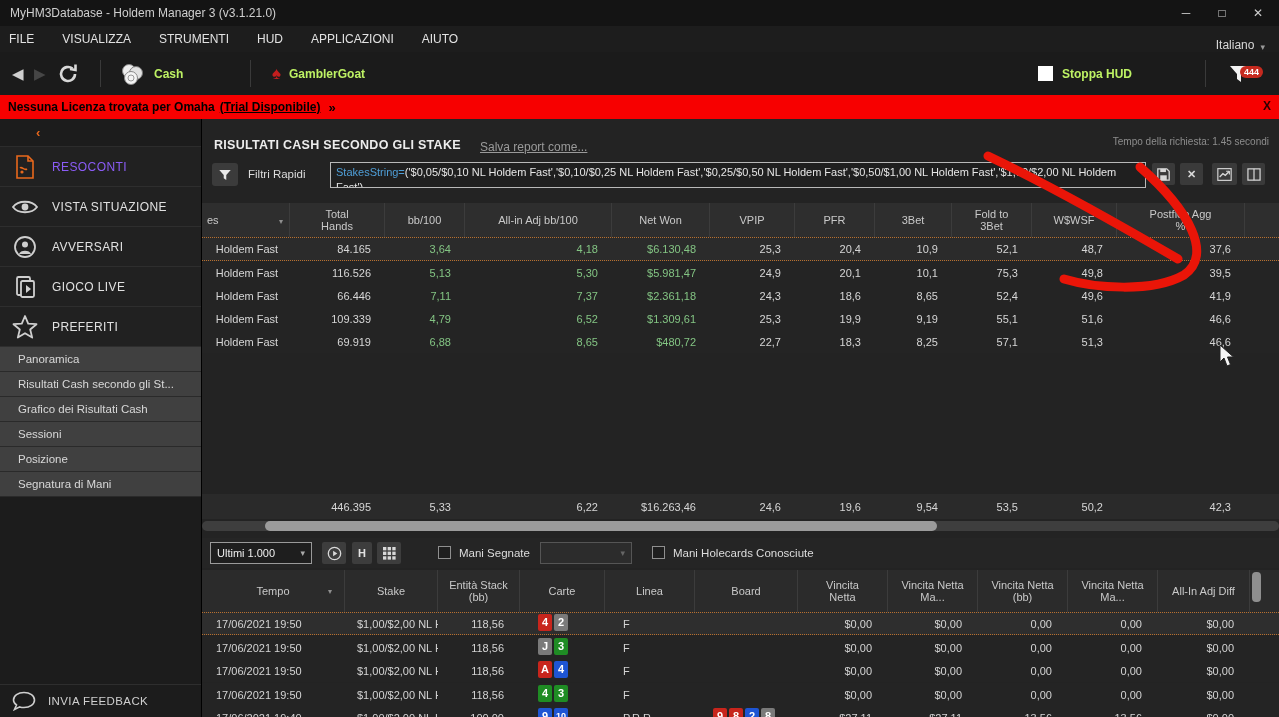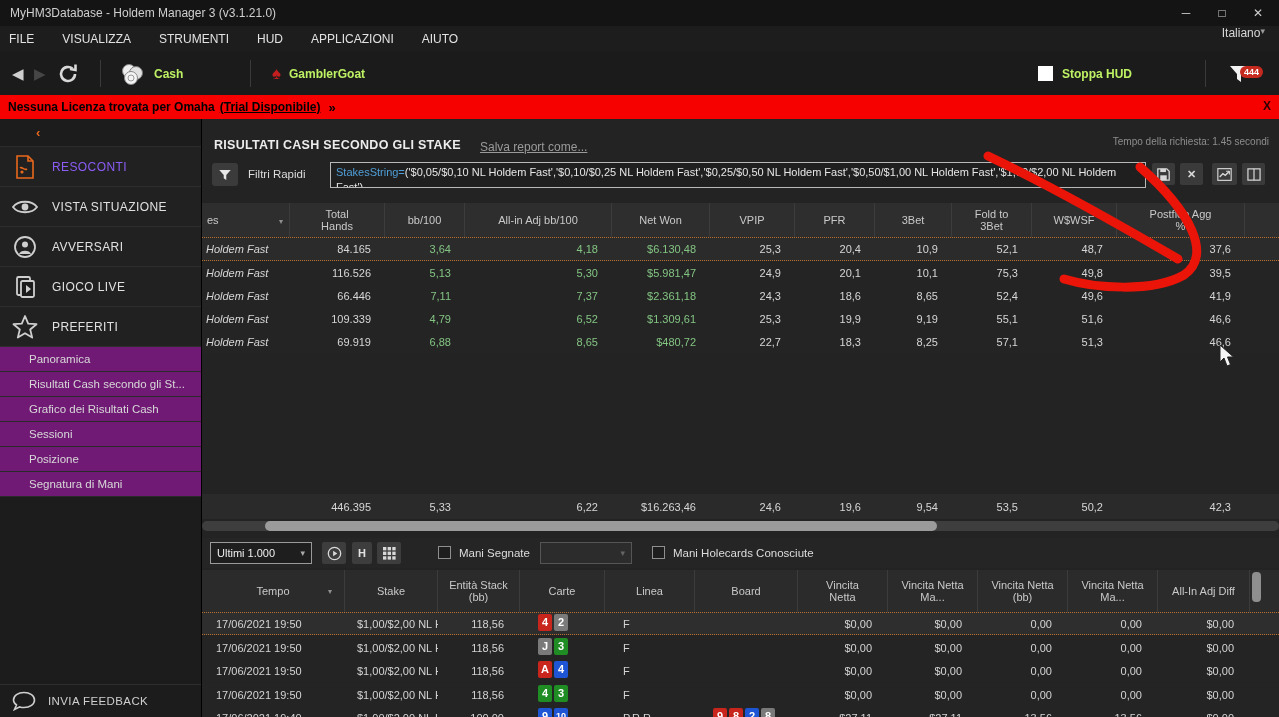--- a/index.html
+++ b/index.html
@@ -10,21 +10,21 @@
   
   .titlebar { position:absolute; left:0; top:0; width:1279px; height:26px; background:#141414; display:flex; align-items:center; }
   .titlebar .title { color:#cfcfcf; font-size:12px; padding-left:10px; }
   .winbtns { position:absolute; right:6px; top:0; height:26px; display:flex; align-items:center; gap:22px; color:#cfcfcf; font-size:12px; padding-right:8px;}
   .winbtn { width:14px; text-align:center; cursor:default; }
 
   
   .menubar { position:absolute; left:0; top:26px; width:1279px; height:26px; background:#1d1d1d; display:flex; align-items:center; color:#e2e2e2; font-size:12px; }
   .menubar .mitem { padding:0 14px; }
   .menubar .mitem:first-child { padding-left:9px; }
-  .lang { position:absolute; right:14px; top:26px; height:26px; display:flex; align-items:flex-start; color:#d8d8d8; font-size:12px; }
+  .lang { position:absolute; right:14px; top:26px; height:26px; display:flex; align-items:flex-end; gap:6px; color:#d8d8d8; font-size:12px; }
   .lang .chev { font-size:9px; color:#9a9a9a; }
 
   
   .toolbar { position:absolute; left:0; top:52px; width:1279px; height:43px; background:#1b1b1b; }
   .tool { position:absolute; top:0; height:43px; display:flex; align-items:center; }
   .navarrow { font-size:15px; }
   .sep { position:absolute; top:8px; width:1px; height:27px; background:#3a3a3a; }
   .orange { color:#bef264; font-weight:bold; font-size:12px; }
   .filterbadge { position:absolute; left:12px; top:14px; background:#c62a1f; color:#fff; font-size:9px; font-weight:bold; border-radius:8px; padding:1px 4px; }
 
@@ -34,21 +34,21 @@
   .banner .chevs { margin-left:8px; font-size:13px; }
   .banner .bx { position:absolute; right:8px; top:4px; color:#2b0000; font-weight:bold; font-size:12px; }
 
   
   .sidebar { position:absolute; left:0; top:119px; width:202px; height:598px; background:#1c1c1c; border-right:1px solid #000; }
   .collapse { height:28px; display:flex; align-items:center; padding-left:36px; color:#e8681c; font-weight:bold; font-size:13px; border-bottom:1px solid #2c2c2c; }
   .navitem { height:40px; display:flex; align-items:center; gap:14px; padding-left:12px; border-bottom:1px solid #2e2e2e; background:#212121; font-size:12px; letter-spacing:.4px; color:#e0e0e0; }
   .navitem .ic { width:26px; display:flex; justify-content:center; color:#cfcfcf; }
   .navitem.active { color:#8b5cf6; }
   .navitem.active .ic { color:#e8681c; }
-  .subitem { height:25px; display:flex; align-items:center; padding-left:29px; font-size:11.5px; color:#d8d8d8; border-bottom:1px solid #2a2a2a; background:#701a75; }
+  .subitem { height:25px; display:flex; align-items:center; padding-left:18px; font-size:11.5px; color:#d8d8d8; border-bottom:1px solid #2a2a2a; background:#404040; }
   .feedback { position:absolute; bottom:0; left:0; width:201px; height:33px; display:flex; align-items:center; gap:12px; padding-left:12px; border-top:1px solid #2e2e2e; color:#cfcfcf; font-size:11.5px; letter-spacing:.4px; background:#1c1c1c;}
 
   
   .main { position:absolute; left:202px; top:119px; width:1077px; height:598px; background:#232323; }
   .report-title { position:absolute; left:12px; top:19px; font-size:12.5px; font-weight:bold; color:#ececec; letter-spacing:.3px; }
   .save-link { position:absolute; left:278px; top:21px; font-size:12px; color:#9a9a9a; text-decoration:underline; }
   .req-time { position:absolute; right:10px; top:17px; font-size:10px; color:#8d8d8d; }
 
   .filterrow { position:absolute; left:0; top:41px; width:1077px; height:37px; }
   .funnelbtn { position:absolute; left:10px; top:3px; width:26px; height:23px; background:#3b3b3b; border-radius:3px; display:flex; align-items:center; justify-content:center; }
@@ -57,21 +57,21 @@
   .fkey { color:#4f9fd8; }
   .ibtn { position:absolute; top:3px; width:23px; height:22px; background:#3a3a3a; border-radius:2px; display:flex; align-items:center; justify-content:center; color:#d8d8d8; font-size:11px; }
 
   
   .stable { position:absolute; left:0; top:84px; width:1077px; }
   .shead { display:flex; height:34px; background:#2e2e2e; }
   .shead .hc { display:flex; align-items:center; justify-content:center; text-align:center; font-size:11px; color:#c9c9c9; border-right:1px solid #3c3c3c; position:relative; }
   .srow { display:flex; height:23px; align-items:center; background:#242424; font-size:11px; }
   .srow.sel { background:#2b2b2b; border-top:1px dotted #b8702f; border-bottom:1px dotted #b8702f; height:24px; }
   .cell { padding-right:14px; text-align:right; color:#d6d6d6; white-space:nowrap; overflow:hidden; }
-  .cell.name { text-align:left; padding-left:4px; padding-right:2px;font-style:italic; }
+  .cell.name { text-align:center; padding-left:4px; padding-right:2px; }
   .green { color:#83c483; }
   .tc0{width:88px;} .tc1{width:95px;} .tc2{width:80px;} .tc3{width:147px;} .tc4{width:98px;}
   .tc5{width:85px;} .tc6{width:80px;} .tc7{width:77px;} .tc8{width:80px;} .tc9{width:85px;} .tc10{width:128px;}
   .wrapnarrow { display:inline-block; max-width:52px; }
   .wrap60 { display:inline-block; max-width:62px; }
   .caret { position:absolute; right:6px; top:14px; font-size:8px; color:#8f8f8f; }
   .totalsrow { position:absolute; left:0; top:375px; width:1077px; height:25px; display:flex; align-items:center; background:#2a2a2a; font-size:11px; }
   .hscroll-track { position:absolute; left:0; top:402px; width:1077px; height:10px; background:#3e3e3e; border-radius:5px; }
   .hscroll-thumb { position:absolute; left:63px; top:0; width:672px; height:10px; background:#9b9b9b; border-radius:5px; }
 

